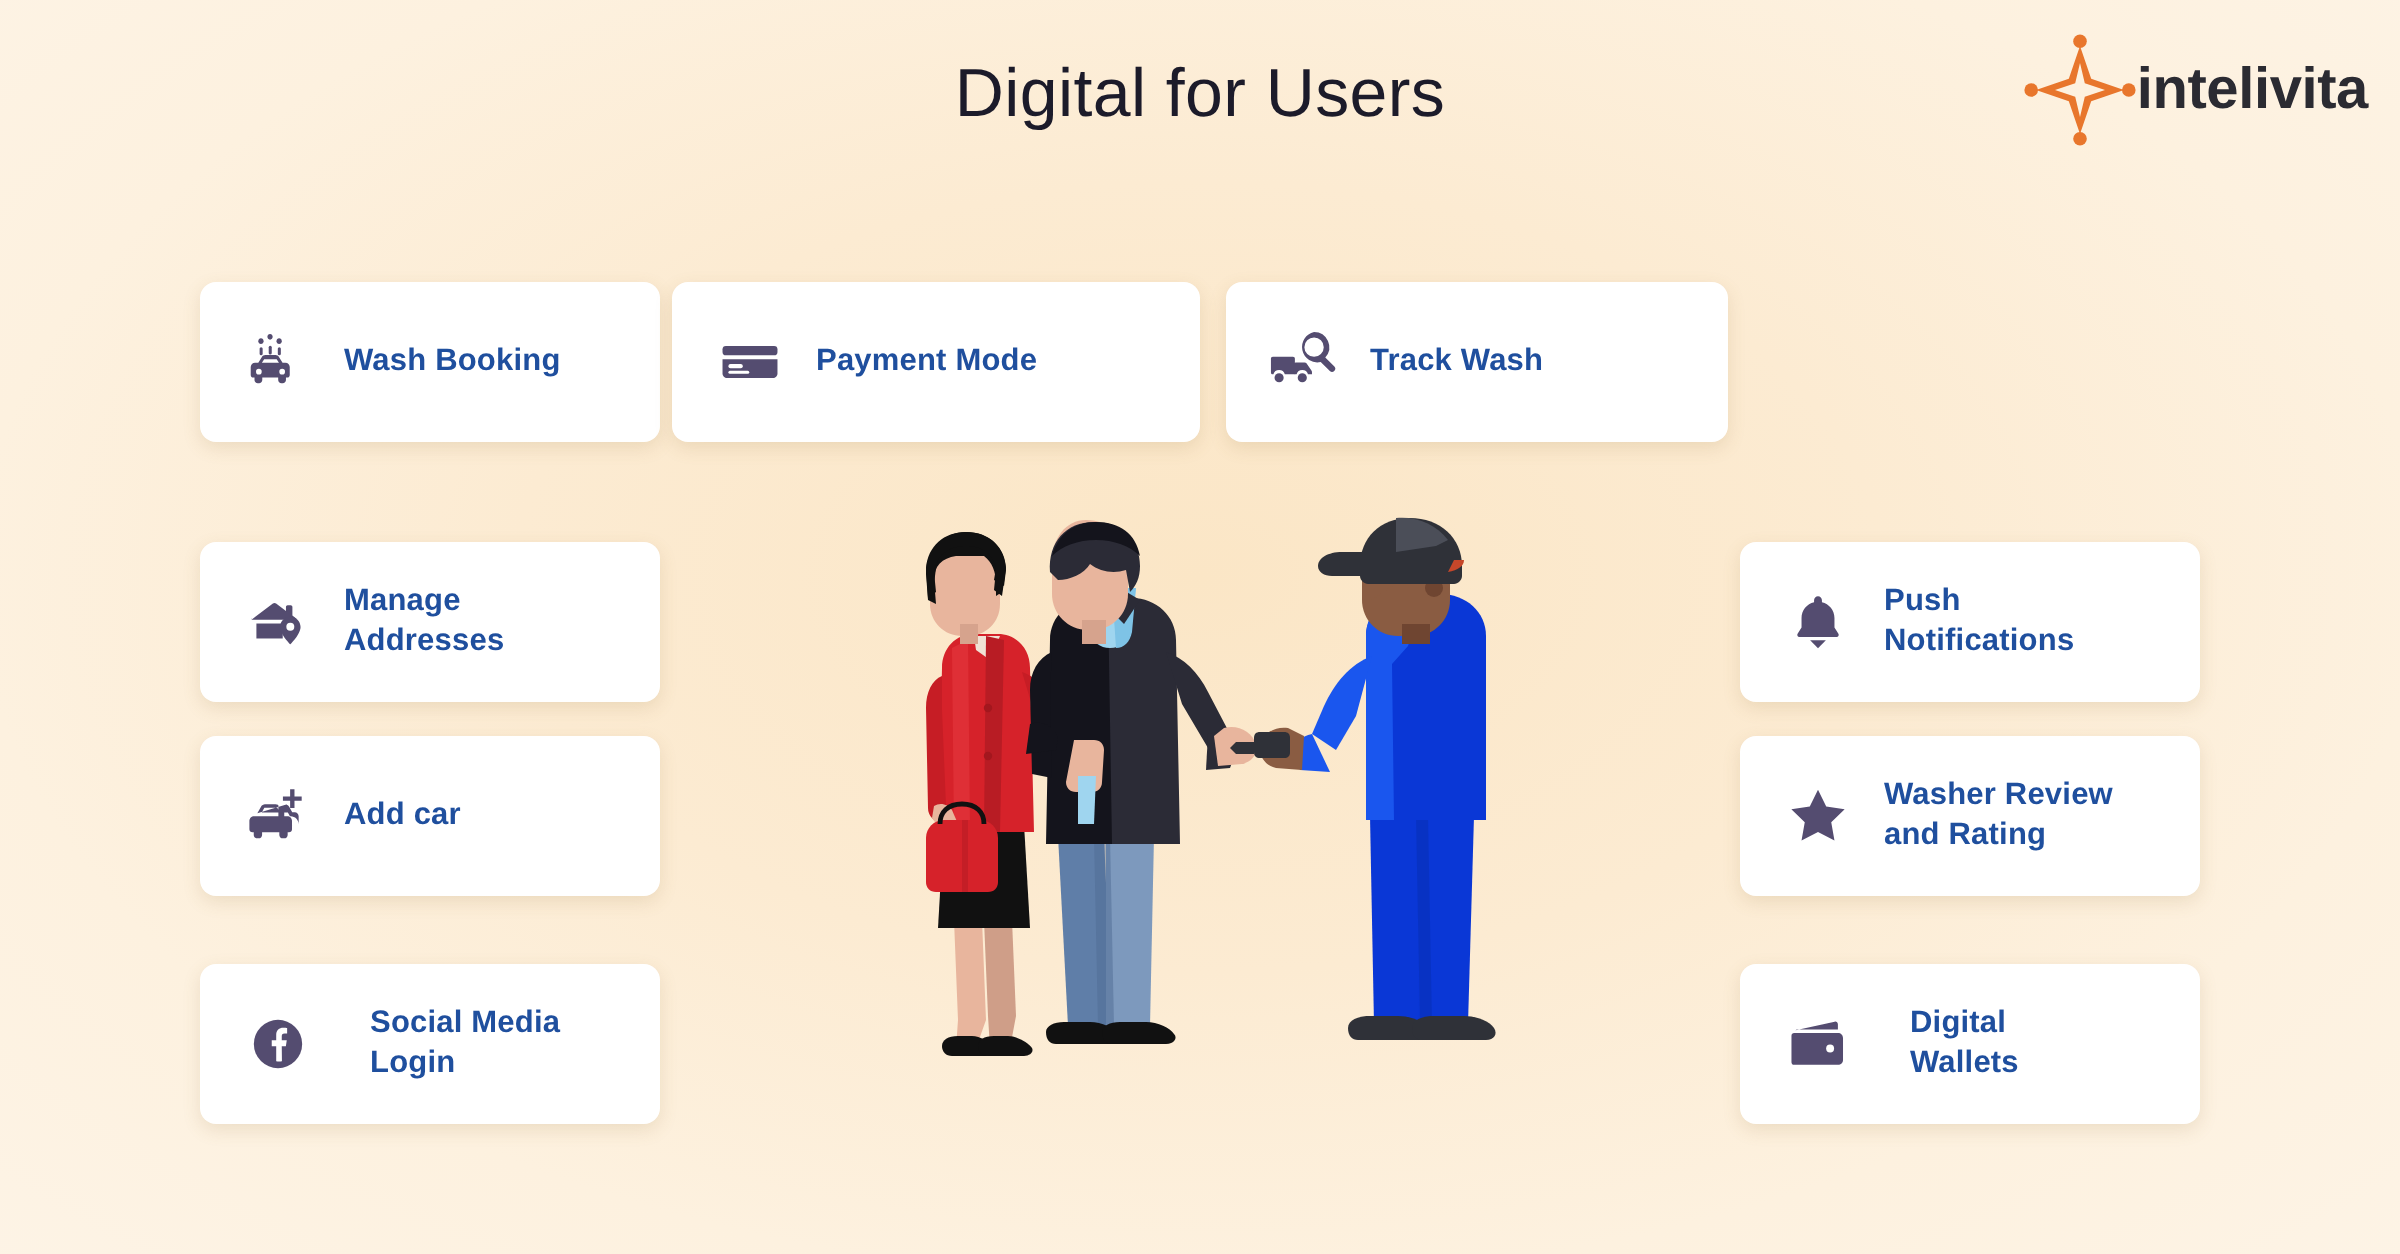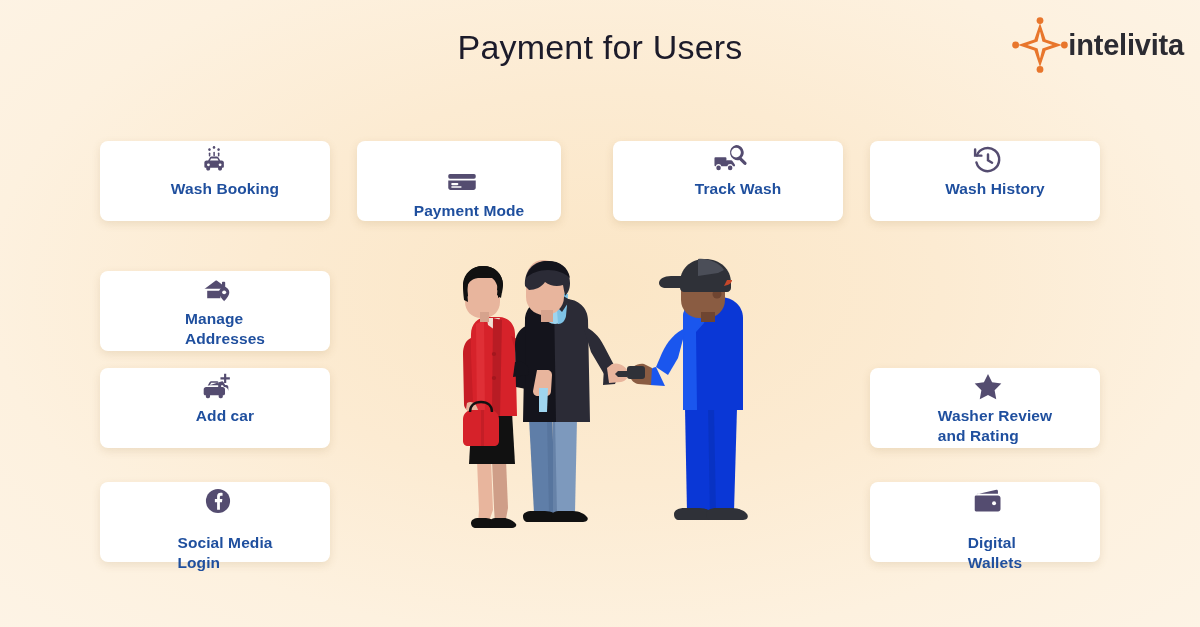--- a/index.html
+++ b/index.html
@@ -64,21 +64,20 @@
     position: absolute;
     width: 230px;
     height: 80px;
     background: #ffffff;
     border-radius: 8px;
     box-shadow: 0 3px 9px rgba(151, 117, 63, 0.16);
     display: flex;
     align-items: center;
     box-sizing: border-box;
     padding-left: 20px;
-    flex-direction: column;
   }
   .card .card-icon {
     flex: 0 0 auto;
     width: 38px;
     height: 38px;
     display: flex;
     align-items: center;
     justify-content: center;
     margin-right: 14px;
   }
@@ -87,22 +86,22 @@
     font-size: 15.5px;
     font-weight: 700;
     color: #1f4f9e;
     line-height: 1.28;
     letter-spacing: 0.1px;
     white-space: pre-line;
   }
 
   
   .col-a { left: 100px; }
-  .col-b { left: 357px; width: 204px; justify-content: flex-end; }
-  .col-c { left: 613px; width: 230px; }
+  .col-b { left: 336px; width: 264px; }
+  .col-c { left: 613px; width: 251px; }
   .col-d { left: 870px; }
 
   
   .row-1 { top: 141px; }
   .row-2 { top: 254px; margin-top: 17px; }
   .row-3 { top: 368px; }
   .row-4 { top: 482px; gap: 13px; }
 
   
   .illustration {
@@ -112,21 +111,21 @@
     width: 320px;
     height: 310px;
   }
   .illustration svg { display: block; }
 </style>
 </head>
 <body>
 
 <div id="page">
 
-  <div class="page-title">Payment for Users</div>
+  <div class="page-title">Digital for Users</div>
 
   <div class="logo">
     <span class="logo-mark">
       <svg viewBox="0 0 56 56" width="56" height="56" aria-hidden="true">
         <g fill="#e8762c">
           <path d="M28 6 L33.6 22.4 L50 28 L33.6 33.6 L28 50 L22.4 33.6 L6 28 L22.4 22.4 Z
                    M28 14.5 L25.6 24.6 L15.5 28 L25.6 31.4 L28 41.5 L30.4 31.4 L40.5 28 L30.4 24.6 Z" fill-rule="evenodd"></path>
           <circle cx="28" cy="3.6" r="3.4"></circle>
           <circle cx="28" cy="52.4" r="3.4"></circle>
           <circle cx="3.6" cy="28" r="3.4"></circle>
@@ -214,33 +213,33 @@
           <path d="M3.6 17.2h10.6c.6 0 1 .4 1 1v8.3H9.9a3.1 3.1 0 00-6 0H3.6c-.6 0-1-.4-1-1v-7.3c0-.6.4-1 1-1z"></path>
           <path d="M16.6 20.2h3.7c.4 0 .8.2 1 .5l2.6 3.8c.2.3.3.6.3.9v1.1h-2.1a3.1 3.1 0 00-6 0h-.5c-.6 0-1-.4-1-1v-4.3c0-.6.4-1 1-1z"></path>
           <circle cx="6.9" cy="28.3" r="2.4"></circle>
           <circle cx="19.1" cy="28.3" r="2.4"></circle>
         </g>
       </svg>
     </span>
     <span class="card-label">Track Wash</span>
   </div>
 
-  <div class="card col-d row-1">
-    <span class="card-icon">
-      <svg viewBox="0 0 38 38" width="36" height="36" aria-hidden="true">
-        <g fill="none" stroke="#544c70" stroke-width="2.6" stroke-linecap="round">
-          <path d="M7.2 14.2A12.2 12.2 0 1 1 6.8 21.6"></path>
-          <path d="M5.4 7.8v6.6h6.6"></path>
-          <path d="M19 13.3v6.1l4.3 2.5"></path>
-        </g>
-      </svg>
-    </span>
-    <span class="card-label">Wash History</span>
-  </div>
-
+
+  <div class="card col-d row-2">
+    <span class="card-icon">
+      <svg viewBox="0 0 38 38" width="34" height="34" aria-hidden="true">
+        <g fill="#544c70">
+          <path d="M19 4.6c1.2 0 2.2 1 2.2 2.2v1.1c4 .9 7 4.5 7 8.8v5.4l2.2 3.5c.5.8-.1 1.8-1 1.8H8.6c-.9 0-1.5-1-1-1.8l2.2-3.5v-5.4c0-4.3 3-7.9 7-8.8V6.8c0-1.2 1-2.2 2.2-2.2z"></path>
+          <path d="M14.6 29.2h8.8L19 33.6z"></path>
+        </g>
+      </svg>
+    </span>
+    <span class="card-label">Push
+Notifications</span>
+  </div>
 
   <div class="card col-d row-3">
     <span class="card-icon">
       <svg viewBox="0 0 38 38" width="34" height="34" aria-hidden="true">
         <path d="M19 4.4l4.6 9.3 10.3 1.5-7.5 7.3 1.8 10.2-9.2-4.8-9.2 4.8 1.8-10.2-7.5-7.3 10.3-1.5z" fill="#544c70"></path>
       </svg>
     </span>
     <span class="card-label">Washer Review
 and Rating</span>
   </div>

